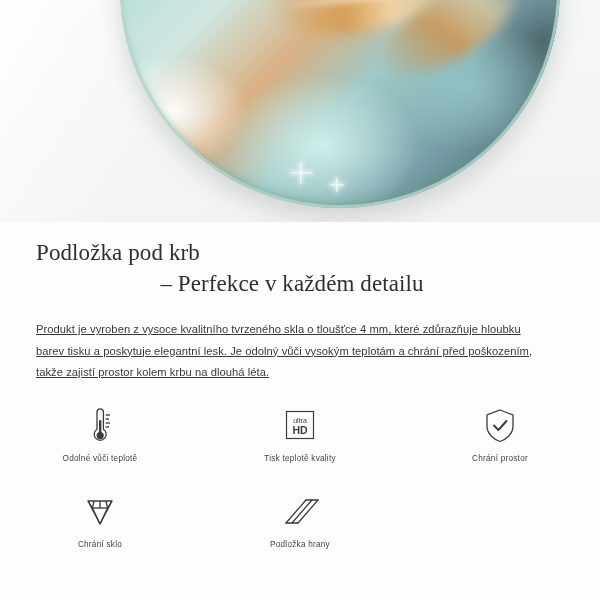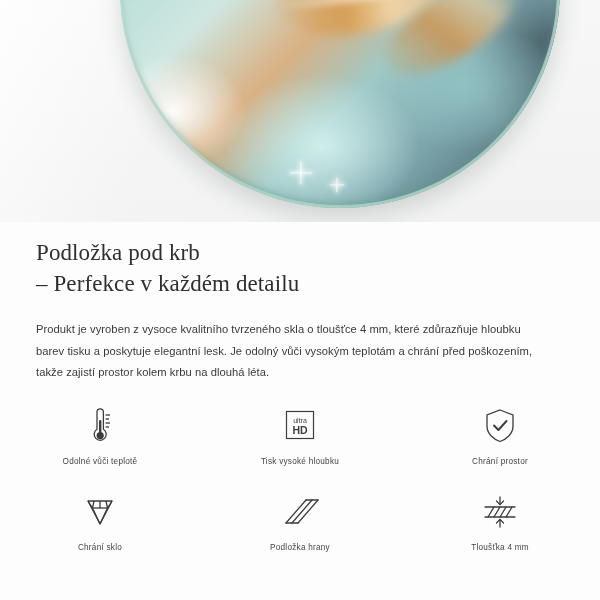--- a/index.html
+++ b/index.html
@@ -146,55 +146,57 @@
     padding: 16px 36px 0 36px;
     font-family: "Liberation Serif", serif;
     font-weight: 400;
     font-size: 23px;
     line-height: 1.33;
     color: #2f2f2f;
     letter-spacing: 0.1px;
   }
   .headline .line2 {
     display: block;
+    text-align: center;
   }
   .paragraph {
     margin: 0;
     padding: 20px 34px 0 36px;
     font-size: 11.2px;
     line-height: 1.92;
     color: #3a3a3a;
     letter-spacing: 0.05px;
+    text-decoration: underline;
   }
 
   
   .features {
     position: absolute;
     left: 0;
     top: 398px;
     width: 600px;
     display: grid;
     grid-template-columns: repeat(3, 1fr);
     grid-template-rows: 86px 86px;
   }
   .feature {
     display: flex;
     flex-direction: column;
     align-items: center;
     justify-content: flex-start;
     padding-top: 6px;
+    gap: 6px;
   }
   .feature .glyph {
     height: 44px;
     display: flex;
     align-items: center;
     justify-content: center;
   }
   .feature .caption {
-    margin-top: 9px;
     font-size: 8.2px;
     color: #444;
     letter-spacing: 0.25px;
     text-align: center;
   }
   svg { display: block; }
 </style>
 </head>
 <body>
 
@@ -243,21 +245,21 @@
     </div>
 
     <div class="feature">
       <div class="glyph">
         <svg width="34" height="36" viewBox="0 0 34 36">
           <rect x="3.5" y="3.5" width="27" height="27" fill="none" stroke="#3c3c3c" stroke-width="1.2"></rect>
           <text x="17" y="15" text-anchor="middle" font-family="Liberation Sans, sans-serif" font-size="7" fill="#3c3c3c">ultra</text>
           <text x="17" y="26" text-anchor="middle" font-family="Liberation Sans, sans-serif" font-size="10.5" font-weight="bold" fill="#3c3c3c">HD</text>
         </svg>
       </div>
-      <div class="caption">Tisk vysoké hloubku</div>
+      <div class="caption">Tisk teplotě kvality</div>
     </div>
 
     <div class="feature">
       <div class="glyph">
         <svg width="34" height="38" viewBox="0 0 34 38">
           <path d="M17 3 L30 8 V19 C30 27 23 32.5 17 34.5 C11 32.5 4 27 4 19 V8 Z" fill="none" stroke="#3c3c3c" stroke-width="1.3"></path>
           <path d="M11 18.5 L15.4 23 L23.5 14" fill="none" stroke="#3c3c3c" stroke-width="1.9" stroke-linecap="round" stroke-linejoin="round"></path>
         </svg>
       </div>
       <div class="caption">Chrání prostor</div>
@@ -288,34 +290,15 @@
             <path d="M12 27 L32 4"></path>
             <path d="M18 27 L38 4"></path>
             <path d="M6 27 L18 27"></path>
             <path d="M26 4 L38 4"></path>
           </g>
         </svg>
       </div>
       <div class="caption">Podložka hrany</div>
     </div>
 
-    <div class="feature">
-      <div class="glyph">
-        <svg width="42" height="34" viewBox="0 0 42 34">
-          <g stroke="#3c3c3c" stroke-width="1.3" fill="none" stroke-linecap="round">
-            <path d="M21 2 L21 9"></path>
-            <path d="M17.5 6 L21 9.6 L24.5 6"></path>
-            <path d="M21 32 L21 25"></path>
-            <path d="M17.5 28 L21 24.4 L24.5 28"></path>
-            <line x1="6" y1="12" x2="36" y2="12"></line>
-            <line x1="6" y1="22" x2="36" y2="22"></line>
-            <line x1="9" y1="22" x2="15" y2="12"></line>
-            <line x1="15" y1="22" x2="21" y2="12"></line>
-            <line x1="21" y1="22" x2="27" y2="12"></line>
-            <line x1="27" y1="22" x2="33" y2="12"></line>
-          </g>
-        </svg>
-      </div>
-      <div class="caption">Tloušťka 4 mm</div>
-    </div>
 
   </div>
 </div>
 
 </body></html>

